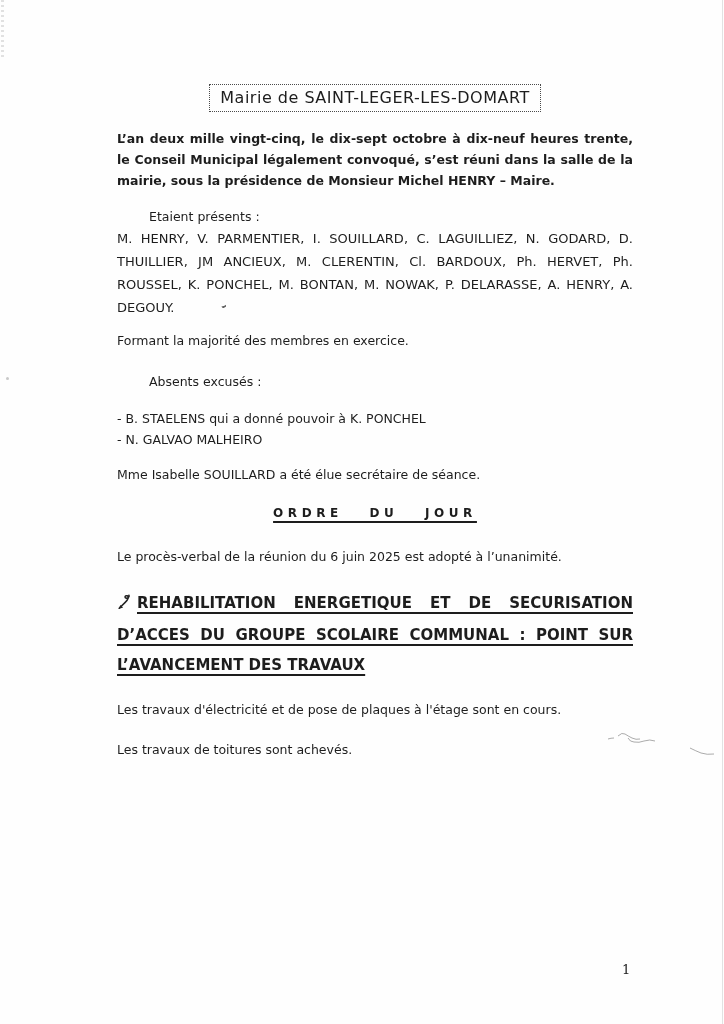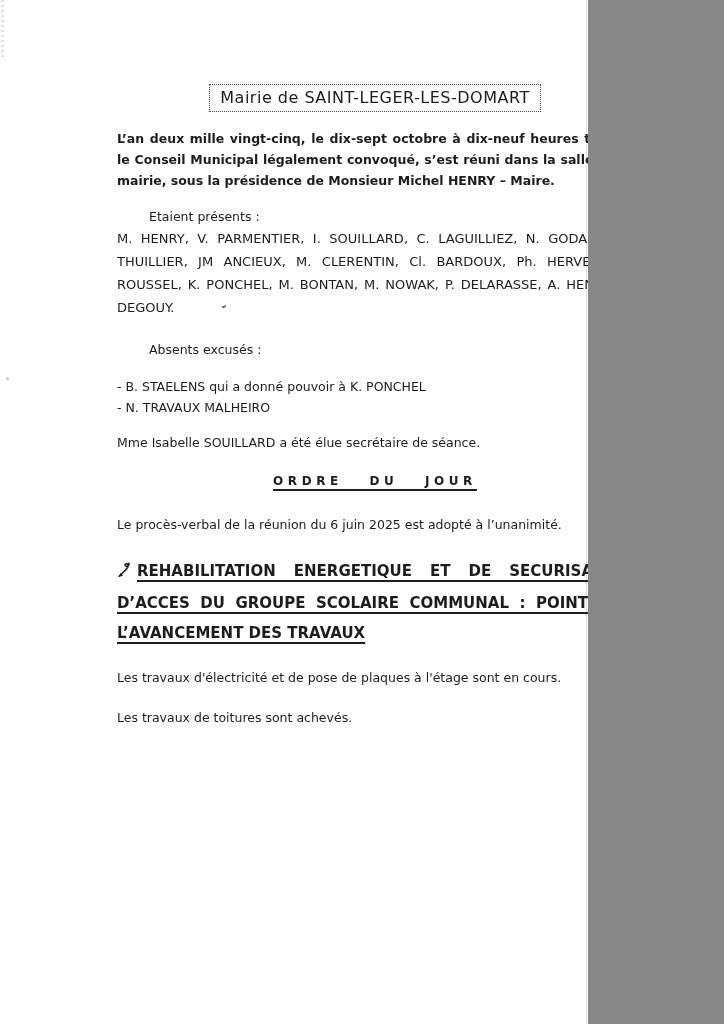--- a/index.html
+++ b/index.html
@@ -1,18 +1,18 @@
 <!DOCTYPE html>
 <html lang="fr"><head>
 <meta charset="utf-8">
 <style>
   html,body{margin:0;padding:0;background:#888;}
   .sheet{
     position:relative;
-    width:588px;height:1024px;
+    width:724px;height:1024px;
     background:#fefefe;
     font-family:"DejaVu Sans",sans-serif;
     color:#1d1d1d;
     overflow:hidden;
   }
   .content{position:absolute;left:117px;top:84px;width:516px;}
 
   .title-box{
     display:block;width:fit-content;margin:0 auto;
     border:1px dotted #4a4a4a;
@@ -98,26 +98,27 @@
   <div class="content">
 
     <div class="title-box">Mairie de SAINT-LEGER-LES-DOMART</div>
 
     <p class="para justify intro">L’an deux mille vingt-cinq, le dix-sept octobre à dix-neuf heures trente, le Conseil Municipal légalement convoqué, s’est réuni dans la salle de la mairie, sous la présidence de Monsieur Michel HENRY – Maire.</p>
 
     <span class="para u present-label">Etaient présents :</span>
 
     <p class="para justify names">M. HENRY, V. PARMENTIER, I. SOUILLARD, C. LAGUILLIEZ, N. GODARD, D. THUILLIER, JM ANCIEUX, M. CLERENTIN, Cl. BARDOUX, Ph. HERVET, Ph. ROUSSEL, K. PONCHEL, M. BONTAN, M. NOWAK, P. DELARASSE, A. HENRY, A. DEGOUY.</p>
 
+    <p class="para quorum">Formant la majorité des membres en exercice.</p>
 
     <span class="para u absent-label">Absents excusés :</span>
 
     <div class="absent-list">
       <p class="para absent-item">- B. STAELENS qui a donné pouvoir à K. PONCHEL</p>
-      <p class="para absent-item">- N. TRAVAUX MALHEIRO</p>
+      <p class="para absent-item">- N. GALVAO MALHEIRO</p>
     </div>
 
     <p class="para secretary">Mme Isabelle SOUILLARD a été élue secrétaire de séance.</p>
 
     <div class="agenda-title">ORDRE DU JOUR</div>
 
     <p class="para approval">Le procès-verbal de la réunion du 6 juin 2025 est adopté à l’unanimité.</p>
 
     <div class="section-heading">
       <span class="bullet-icon">

